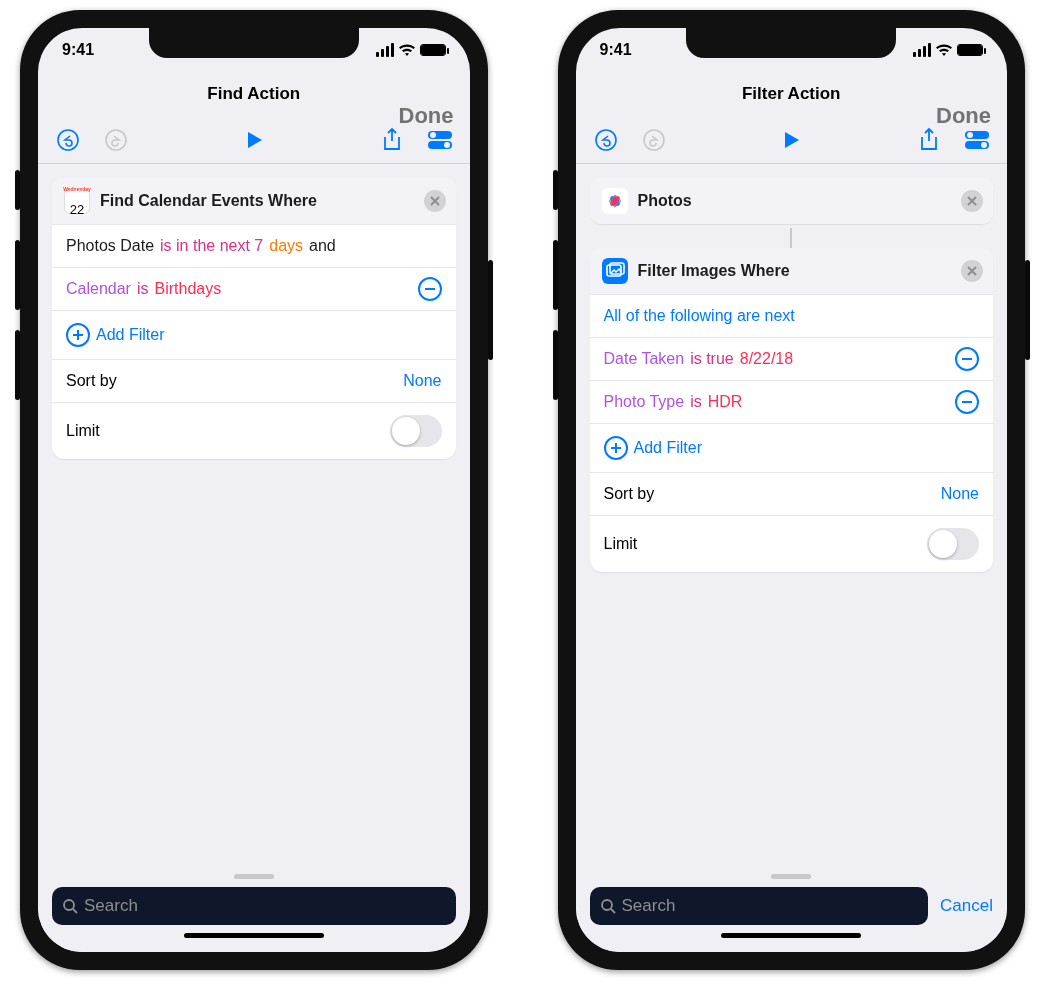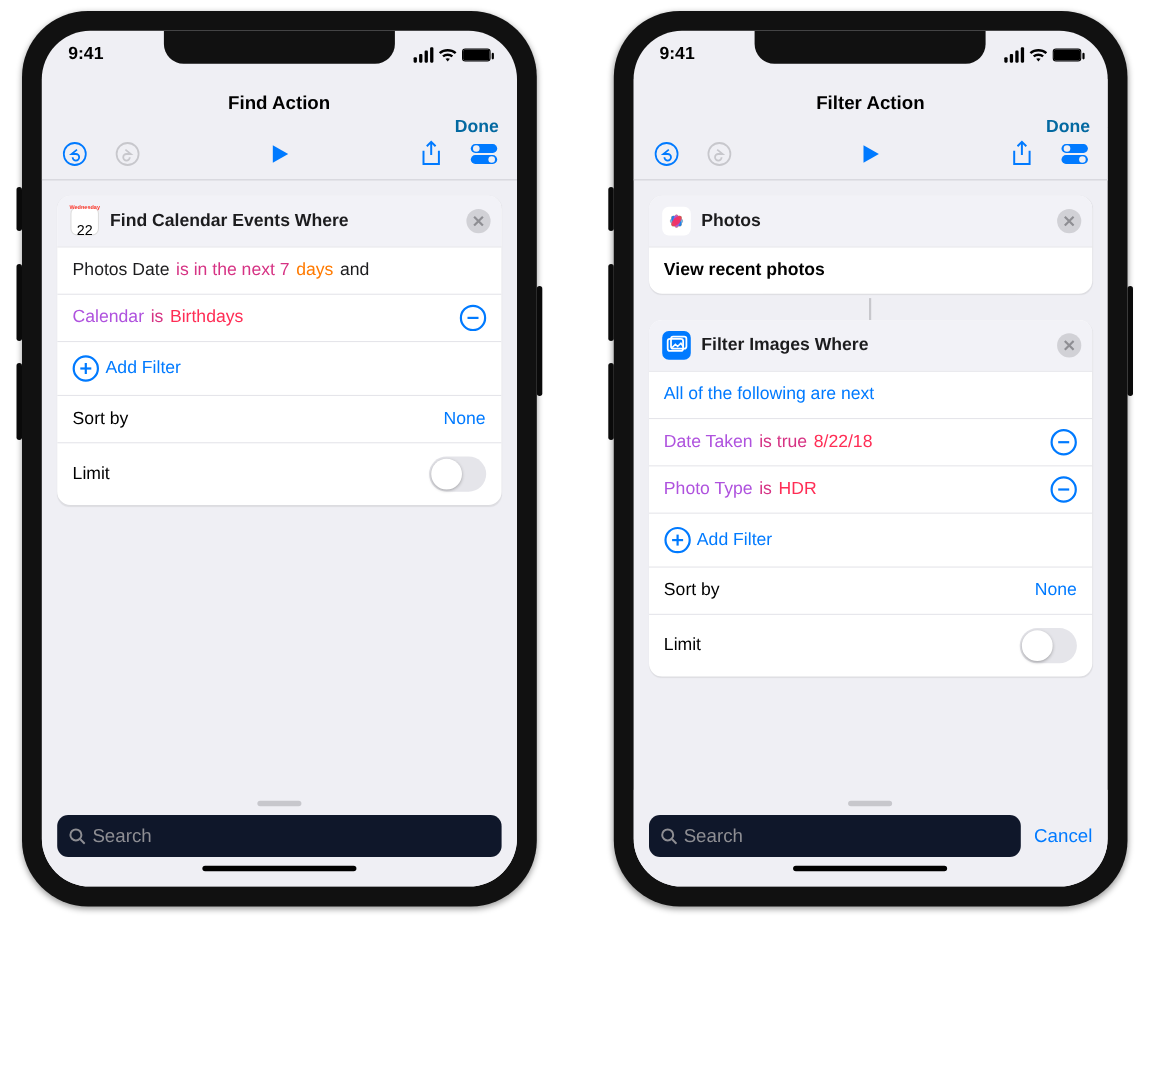--- a/index.html
+++ b/index.html
@@ -7,21 +7,21 @@
     font-family: -apple-system, "Helvetica Neue", Arial, sans-serif;
     background: #fff;
     width: 1045px;
     height: 984px;
     display: flex;
     gap: 70px;
     padding: 10px 20px;
   }
   .phone {
     width: 470px;
-    height: 814px;
+    height: 960px;
     background: #111;
     border-radius: 60px;
     padding: 18px;
     position: relative;
     box-shadow: 0 2px 6px rgba(0,0,0,0.4);
   }
   .phone::before, .phone::after {
     content: "";
     position: absolute;
     background: #0a0a0a;
@@ -90,21 +90,21 @@
     height: 44px;
     display:flex;
     align-items:center;
     justify-content:center;
     position:relative;
     background:#efeff4;
   }
   .nav-title { font-size:17px; font-weight:600; }
   .nav-done {
     position:absolute; right:16px;
-    color:#0369a1; font-size:16px; font-weight:600;margin-top:44px;
+    color:#737373; font-size:22px; font-weight:600;margin-top:44px;
   }
   .toolbar {
     height: 48px;
     display:flex;
     align-items:center;
     justify-content:space-between;
     padding: 0 16px;
     border-bottom:1px solid #d1d1d6;
     background:#efeff4;
   }
@@ -464,23 +464,20 @@
             </g>
               </svg>
           </div>
           <span>Photos</span>
           <span class="close-x">
             <svg width="10" height="10" viewBox="0 0 10 10">
                 <path d="M1 1 L9 9 M9 1 L1 9" stroke="#8e8e93" stroke-width="2"></path>
               </svg>
           </span>
         </div>
-        <div class="row" style="font-weight:600">
-          <span>View recent photos</span>
-        </div>
       </div>
 
       <div class="connector"></div>
 
       <div class="card">
         <div class="card-header">
           <div class="app-icon gallery-icon" style="background:#007aff">
             <svg viewBox="0 0 24 24">
                 <rect x="4" y="6" width="14" height="11" rx="2" fill="none" stroke="#fff" stroke-width="1.6"></rect>
                 <rect x="7" y="4" width="14" height="11" rx="2" fill="none" stroke="#fff" stroke-width="1.6"></rect>

